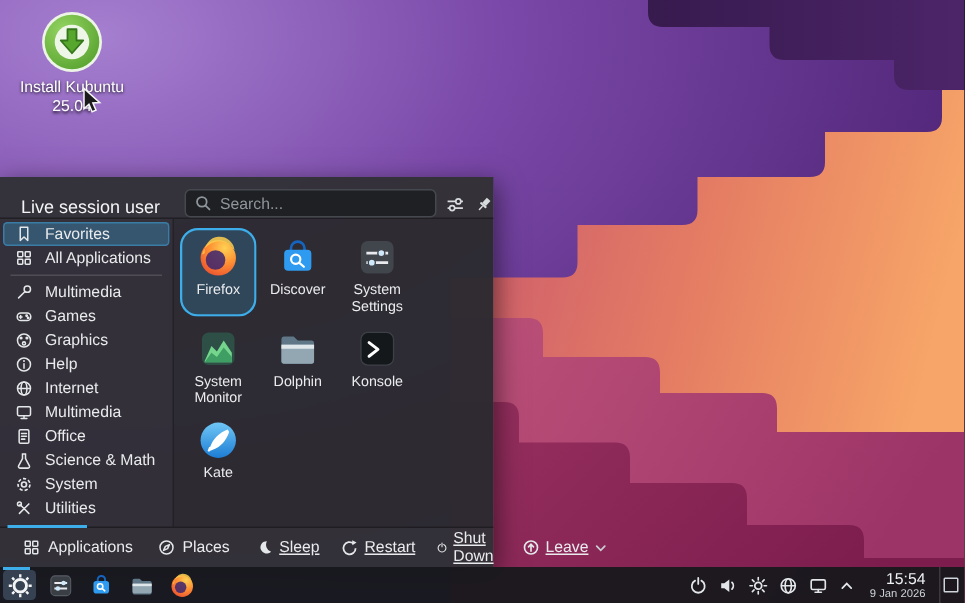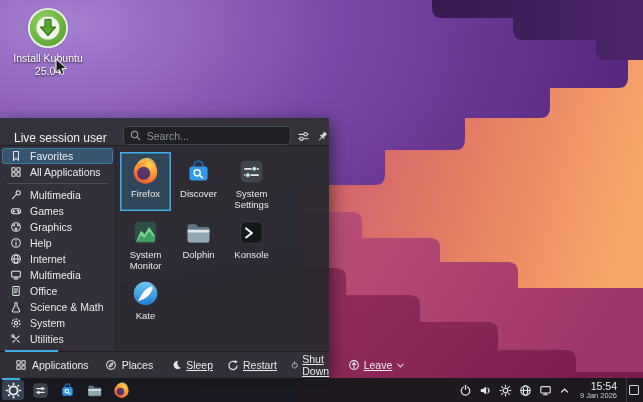--- a/index.html
+++ b/index.html
@@ -30,21 +30,21 @@
   .menu-body{flex:1;display:flex;min-height:0;}
   .sidebar{width:116px;flex:0 0 116px;padding-top:2px;box-sizing:border-box;overflow:hidden;
     background:rgba(180,160,200,.05);border-right:1px solid rgba(0,0,0,.3);}
   .side-item{height:16px;display:flex;align-items:center;gap:7px;padding:0 4px 0 7px;margin:0 2px;
     font-size:10.5px;color:#e9ebed;border-radius:3px;white-space:nowrap;}
   .side-item.selected{background:rgba(61,174,233,.30);box-shadow:inset 0 0 0 1px rgba(61,174,233,.45);}
   .side-sep{height:1px;margin:3px 7px;background:rgba(255,255,255,.14);}
   .icn{width:14px;flex:0 0 14px;display:grid;place-items:center;}
 
   .grid{flex:1;padding:5px 3px;display:flex;flex-wrap:wrap;align-content:flex-start;}
-  .tile{width:51px;height:59px;margin:1px;border-radius:0;display:flex;flex-direction:column;
+  .tile{width:51px;height:59px;margin:1px;border-radius:12px;display:flex;flex-direction:column;
     align-items:center;padding-top:5px;box-sizing:border-box;gap:3px;}
   .tile.selected{background:rgba(61,174,233,.22);box-shadow:inset 0 0 0 1.5px var(--accent);}
   .tile .tlabel{font-size:9.5px;line-height:1.12;color:#e9ebed;text-align:center;width:100%;}
 
   .menu-footer{height:26px;flex:0 0 26px;display:flex;align-items:center;padding:0 8px;gap:2px;
     background:rgba(255,255,255,.03);border-top:1px solid rgba(0,0,0,.38);position:relative;}
   .tab{display:flex;align-items:center;gap:5px;font-size:10.5px;color:#e9ebed;padding:0 7px;height:100%;justify-content:space-between;}
   .tab-underline{position:absolute;left:5px;top:-2px;width:53px;height:2px;background:var(--accent);}
   .fspacer{flex:1;}
   .pwr{display:flex;align-items:center;gap:4px;font-size:10.5px;color:#e9ebed;padding:0 6px;height:100%;text-decoration:underline;}

